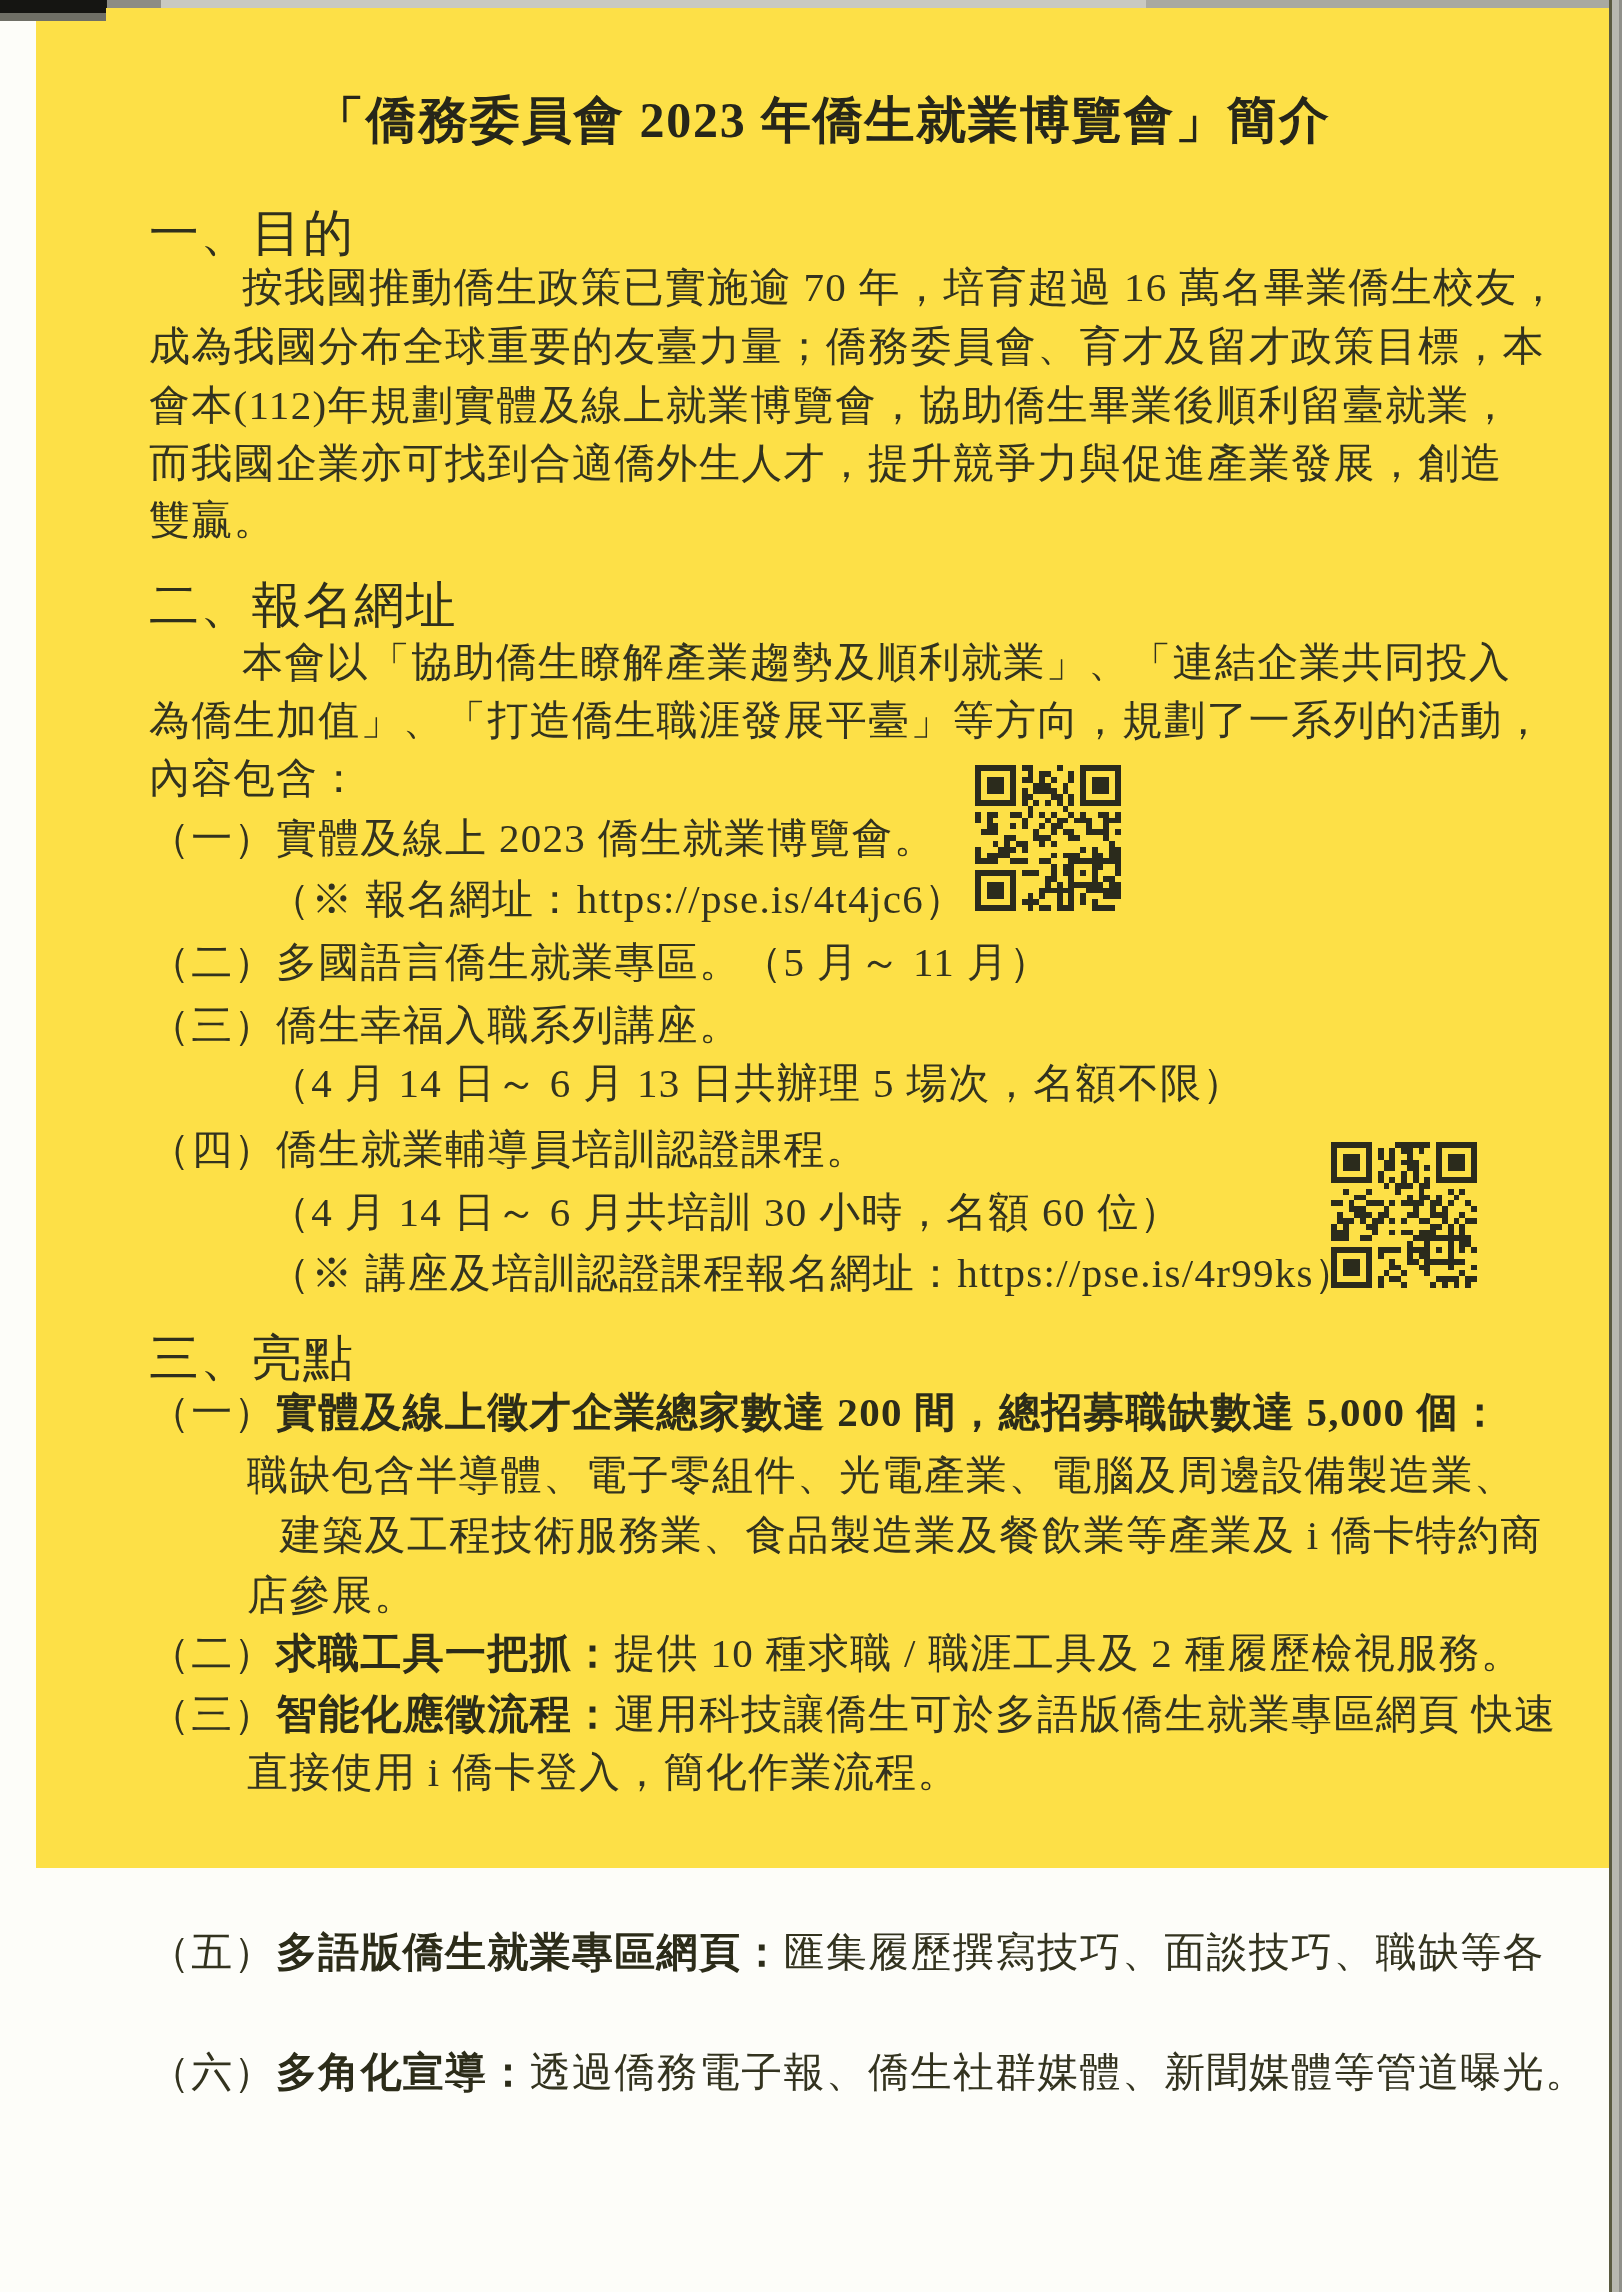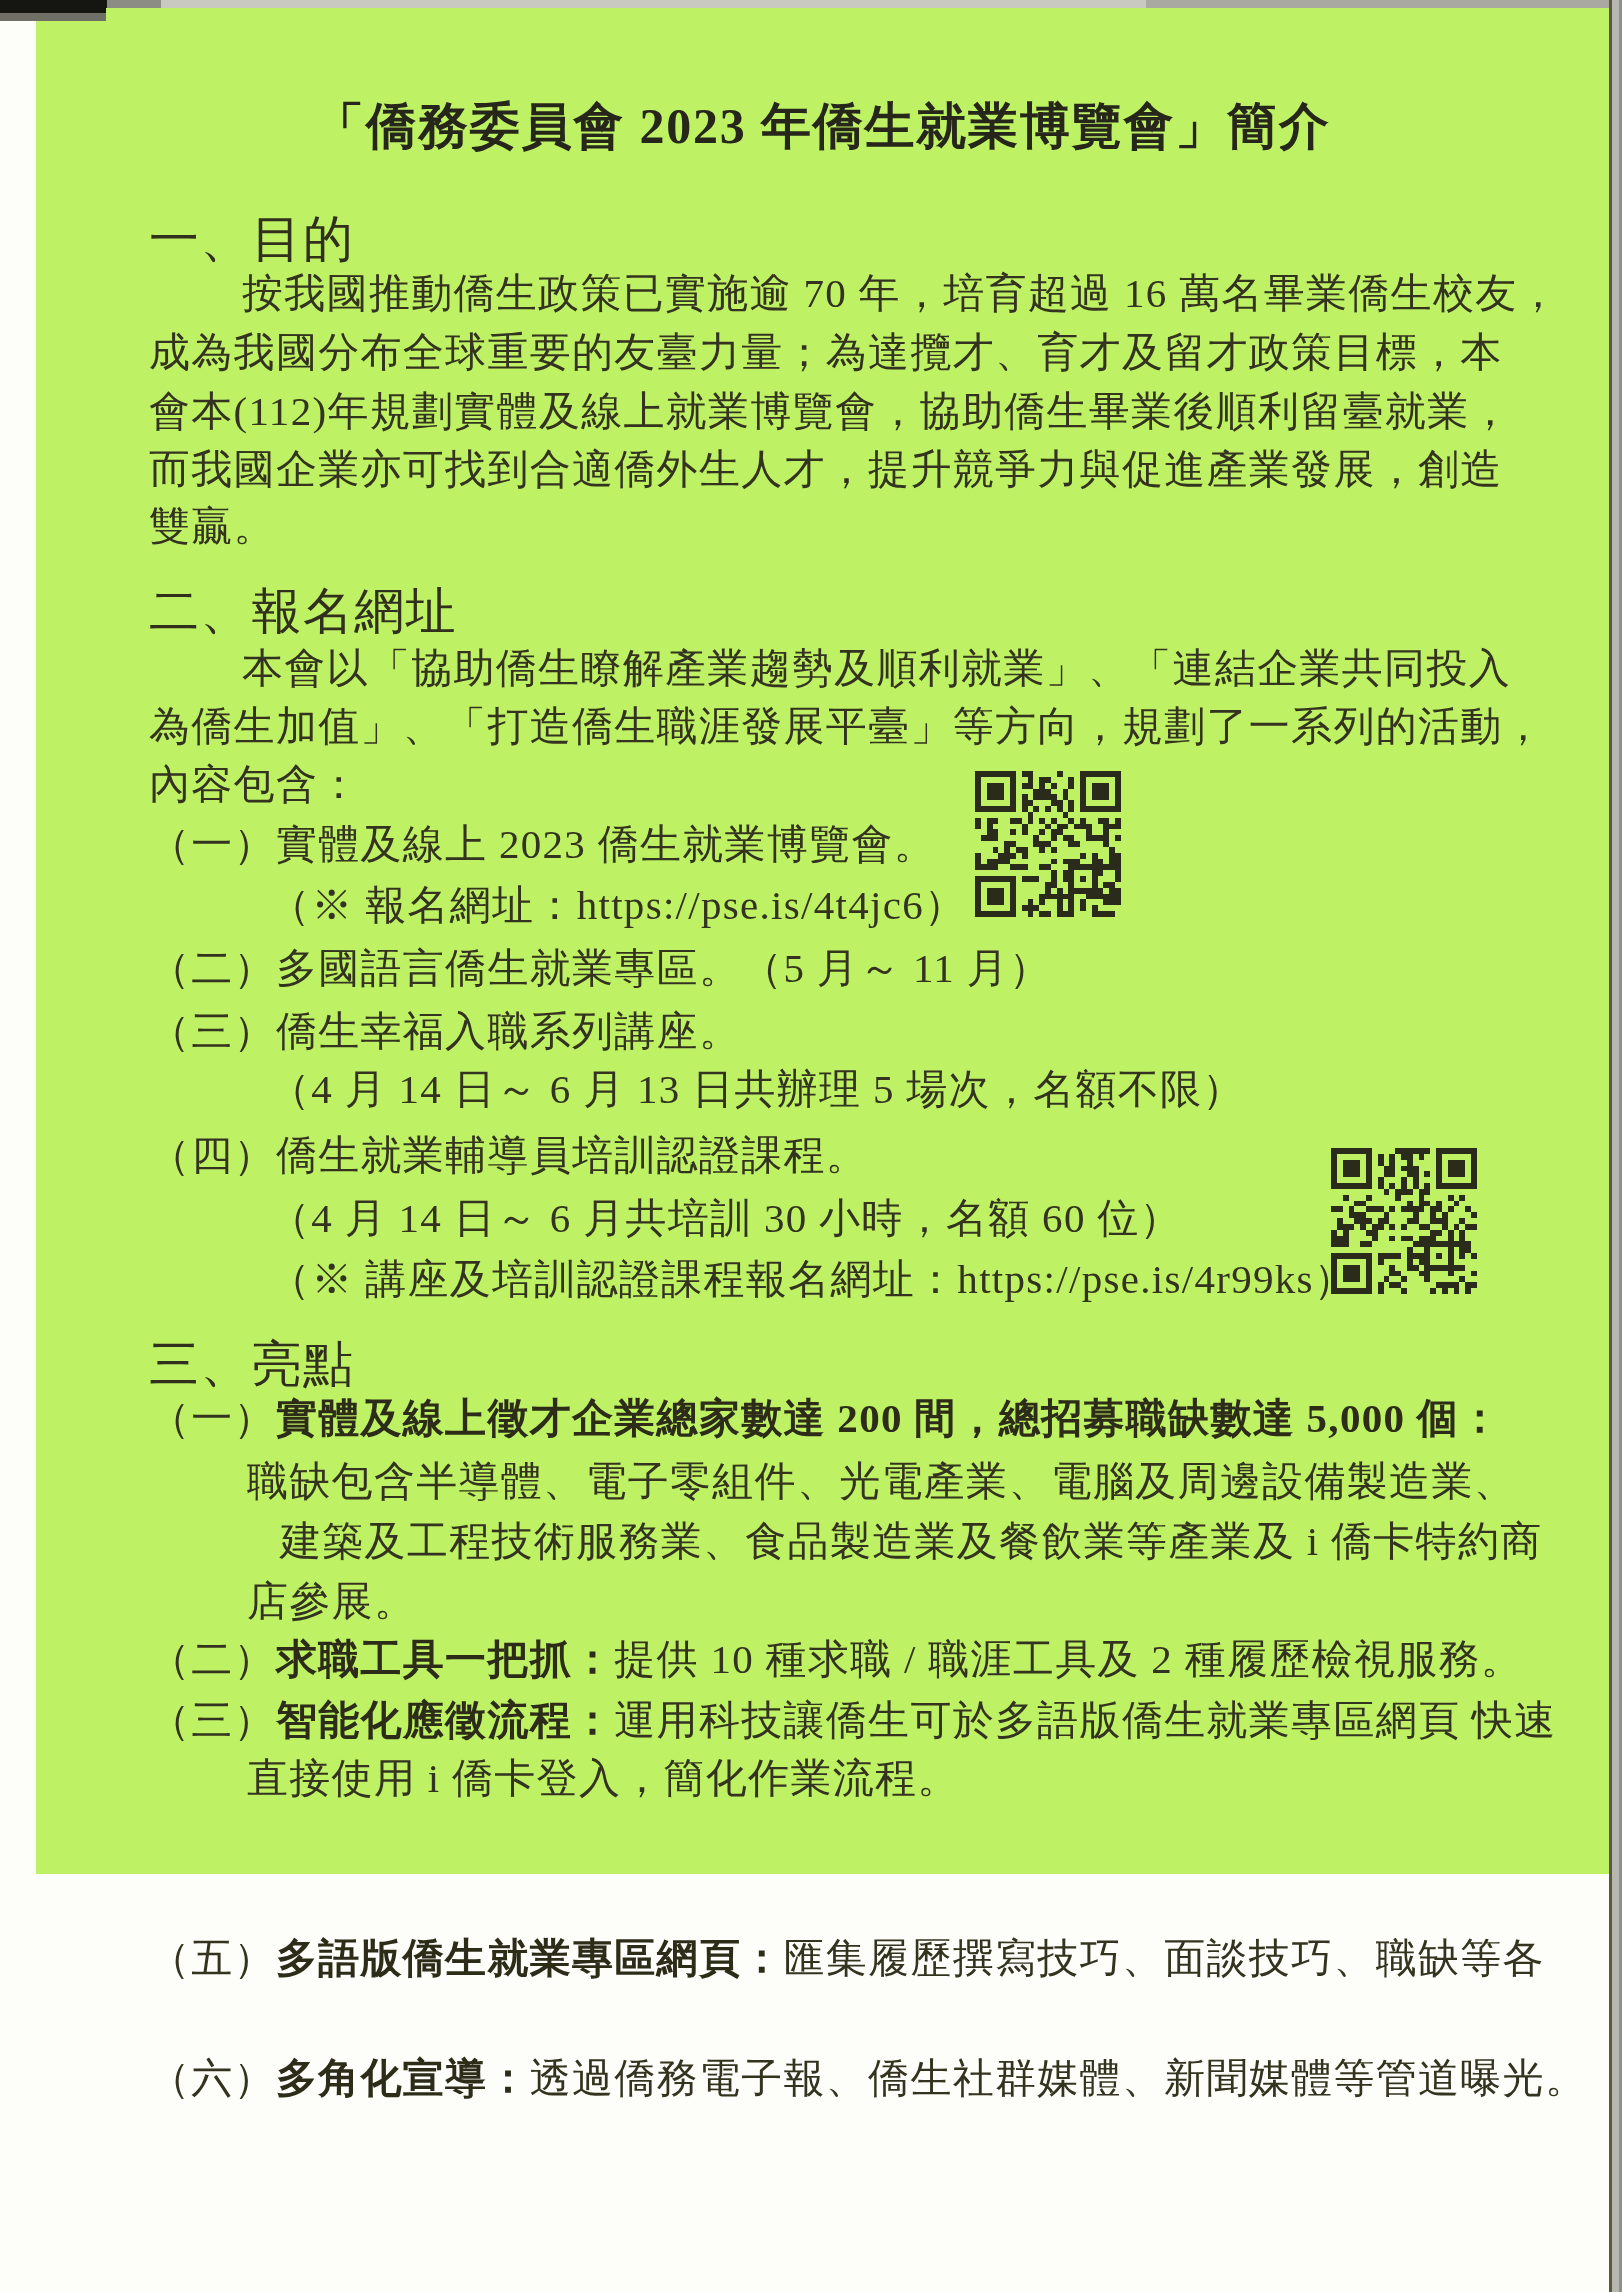--- a/index.html
+++ b/index.html
@@ -2,22 +2,22 @@
 <html style="font-size:14.3px"><head>
 <meta charset="utf-8">
 <style>
   html,body{margin:0;padding:0;}
   body{
     width:1623px;height:2293px;position:relative;overflow:hidden;
     background:#fdfdf9;
     font-family:"Liberation Serif","DejaVu Serif",serif;
   }
   .paper{
-    position:absolute;left:36px;top:8px;width:1573px;height:1866px;
-    background:#bef264;
+    position:absolute;left:36px;top:2px;width:1573px;height:1866px;
+    background:#fde047;
   }
   .title{
     position:absolute;left:0;top:85px;width:100%;text-align:center;
     font-size:50px;font-weight:bold;letter-spacing:1.8px;color:#26261a;white-space:pre;
   }
   .ln{
     position:absolute;white-space:pre;font-size:41px;letter-spacing:1.3px;
     color:#33331f;line-height:1.2;
   }
   .h{font-size:50px;color:#30301d;}
@@ -38,21 +38,21 @@
 </style>
 </head>
 <body>
 
 <div class="paper">
 
   <div class="title">「僑務委員會 2023 年僑生就業博覽會」簡介</div>
 
   <div class="ln h" style="left:113px;top:201px;">一、目的</div>
   <div class="ln" style="left:206px;top:261px;">按我國推動僑生政策已實施逾 70 年，培育超過 16 萬名畢業僑生校友，</div>
-  <div class="ln" style="left:113px;top:320px;">成為我國分布全球重要的友臺力量；為達攬才、育才及留才政策目標，本</div>
+  <div class="ln" style="left:113px;top:320px;">成為我國分布全球重要的友臺力量；僑務委員會、育才及留才政策目標，本</div>
   <div class="ln" style="left:113px;top:379px;">會本(112)年規劃實體及線上就業博覽會，協助僑生畢業後順利留臺就業，</div>
   <div class="ln" style="left:113px;top:437px;">而我國企業亦可找到合適僑外生人才，提升競爭力與促進產業發展，創造</div>
   <div class="ln" style="left:113px;top:494px;">雙贏。</div>
 
   <div class="ln h" style="left:113px;top:573px;">二、報名網址</div>
   <div class="ln" style="left:206px;top:636px;">本會以「協助僑生瞭解產業趨勢及順利就業」、「連結企業共同投入</div>
   <div class="ln" style="left:113px;top:694px;">為僑生加值」、「打造僑生職涯發展平臺」等方向，規劃了一系列的活動，</div>
   <div class="ln" style="left:113px;top:752px;">內容包含：</div>
 
   <div class="ln" style="left:113px;top:812px;">（一）實體及線上 2023 僑生就業博覽會。</div>

